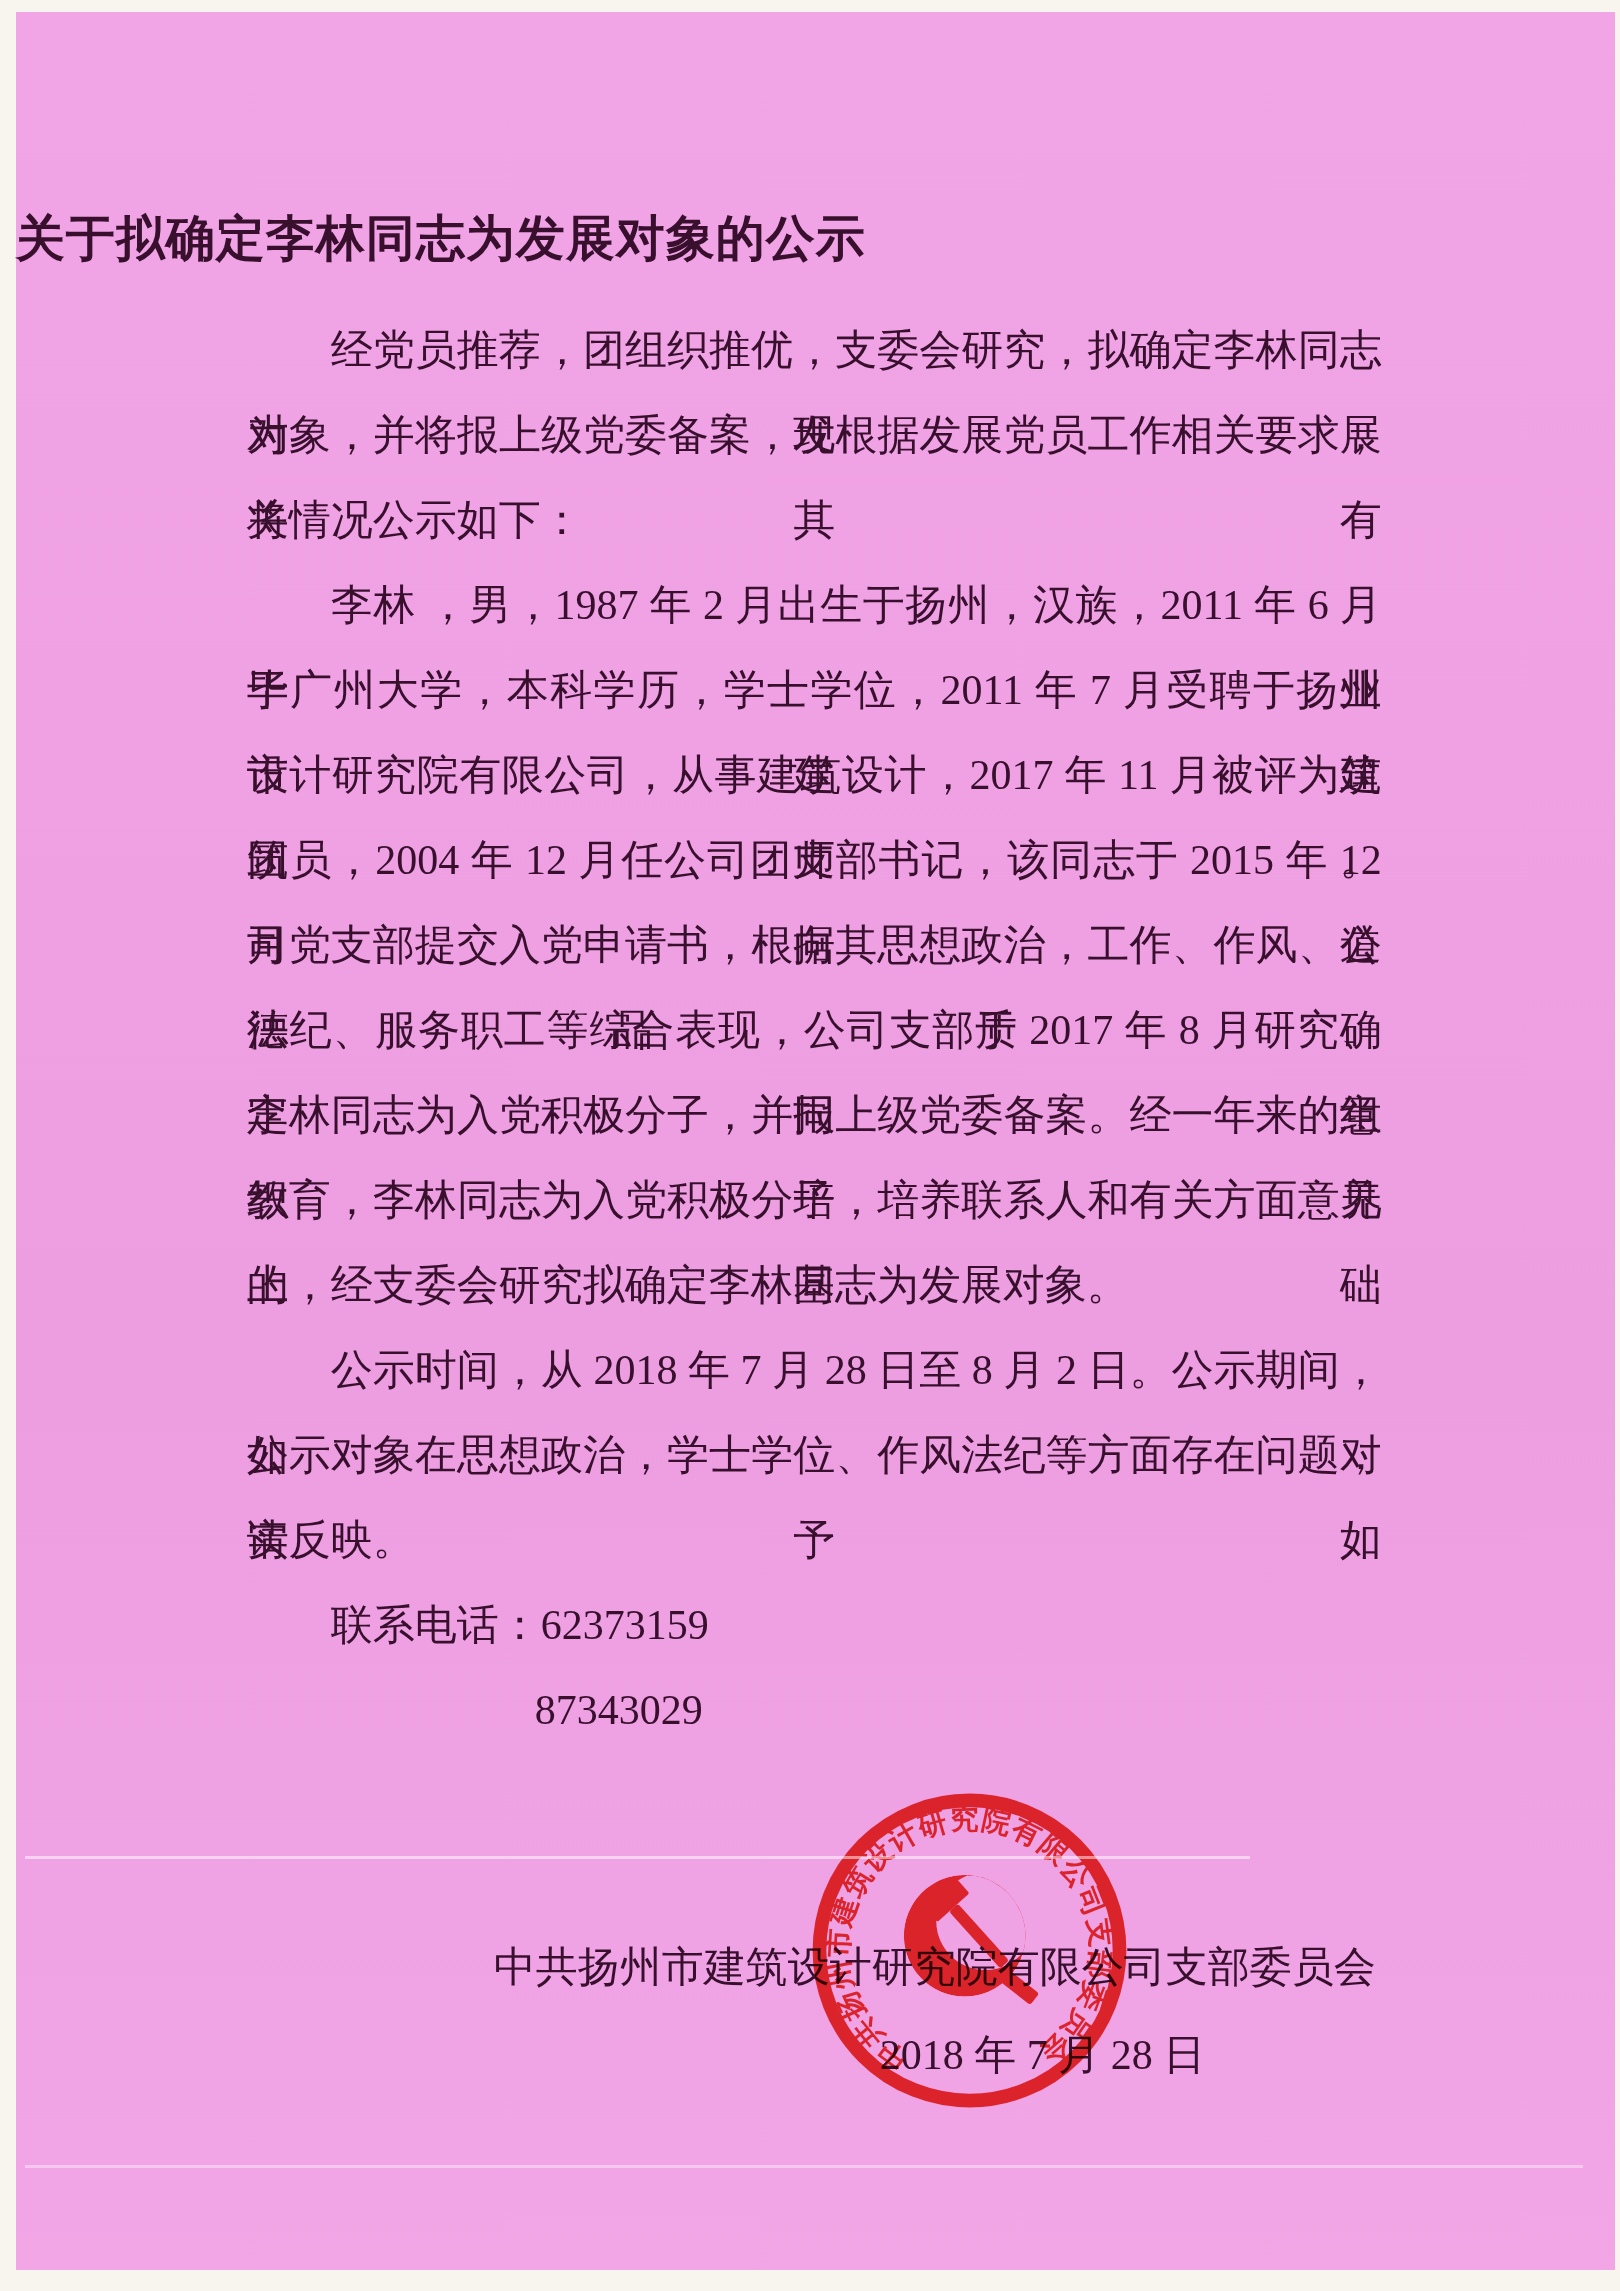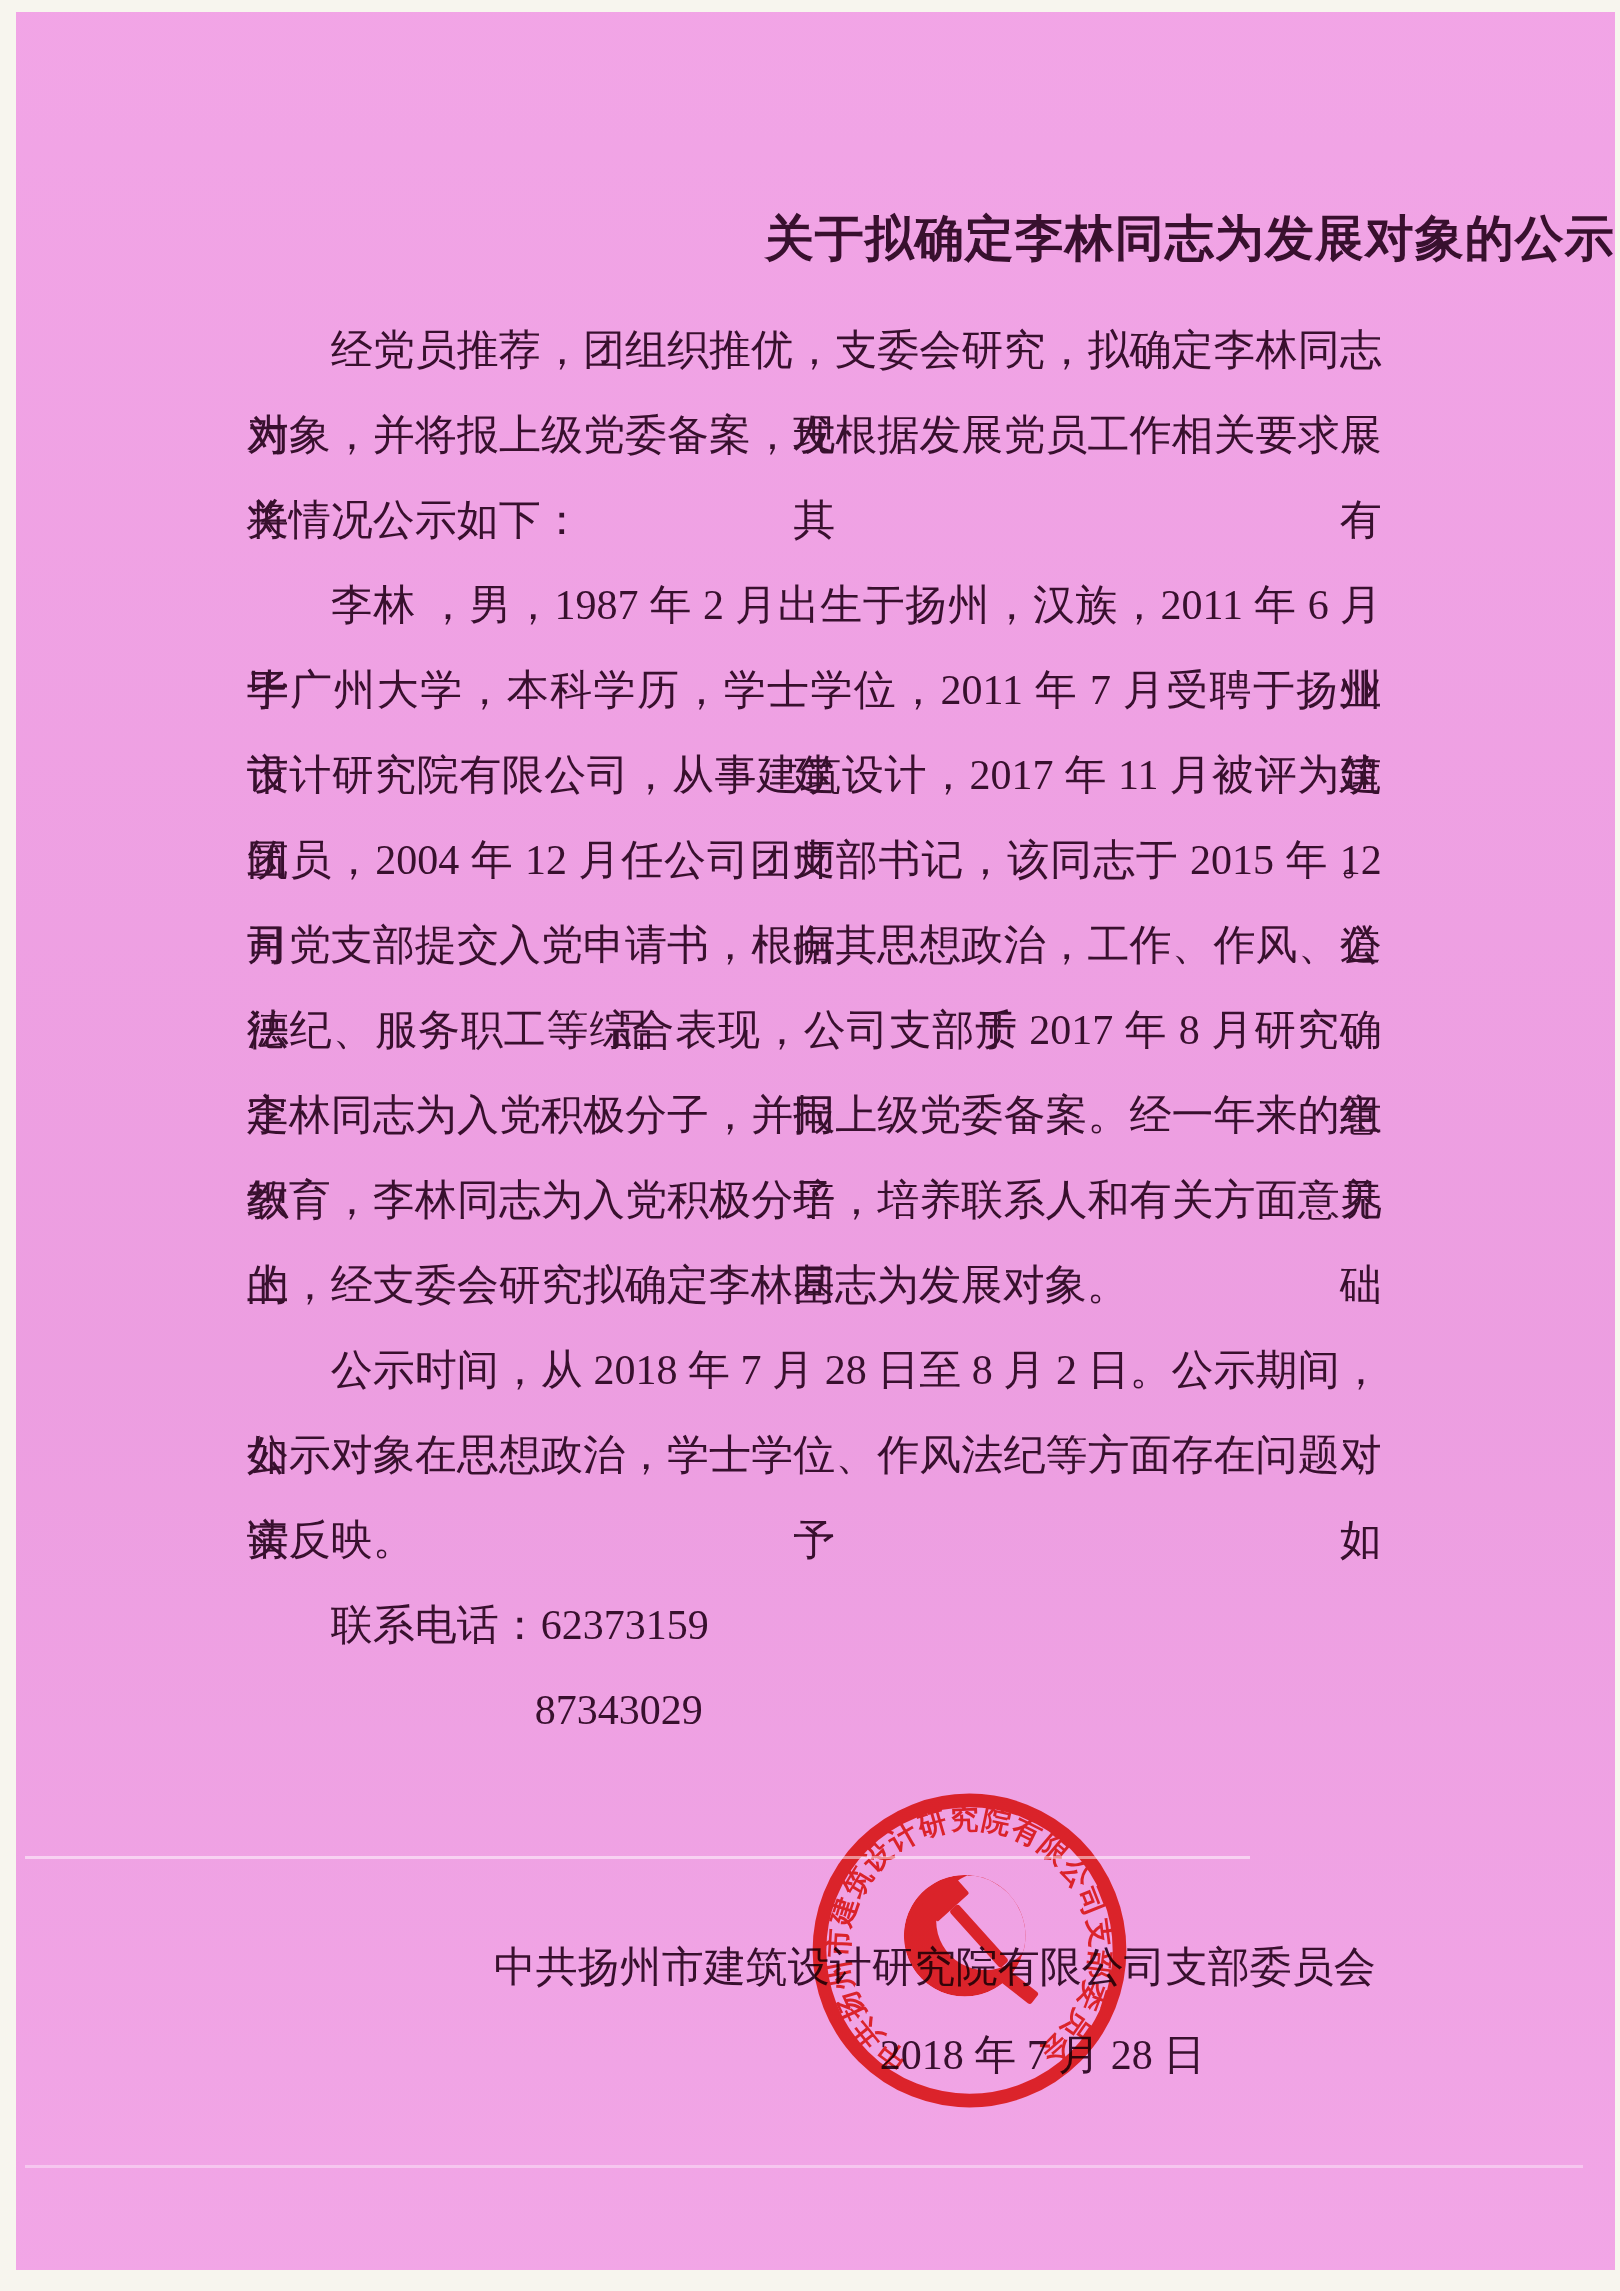--- a/index.html
+++ b/index.html
@@ -20,21 +20,21 @@
     left: 15.7px; top: 11.8px;
     width: 1599px; height: 2258px;
     background: #f1a1e5;
     background-image: linear-gradient(180deg, rgba(255,255,255,0.04), rgba(0,0,0,0.02) 60%, rgba(255,255,255,0.05));
   }
   .title {
     position: absolute;
     left: 0; top: 194px;
     width: 100%;
     margin: 0;
-    text-align: right;
+    text-align: left;
     font-size: 49px;
     font-weight: bold;
     letter-spacing: 1px;
     color: #38102e;
   }
   .body {
     position: absolute;
     left: 231px;            
     top: 296px;             
     width: 1135px;

